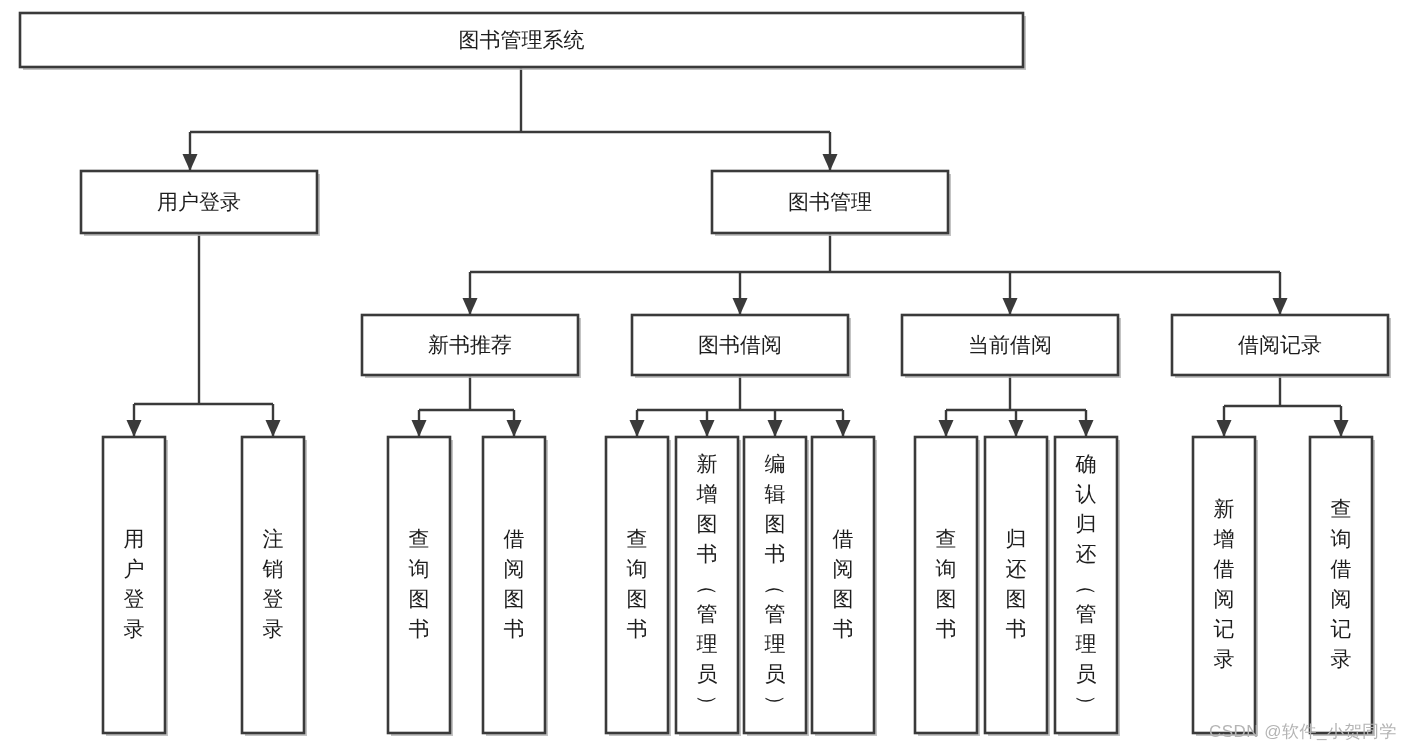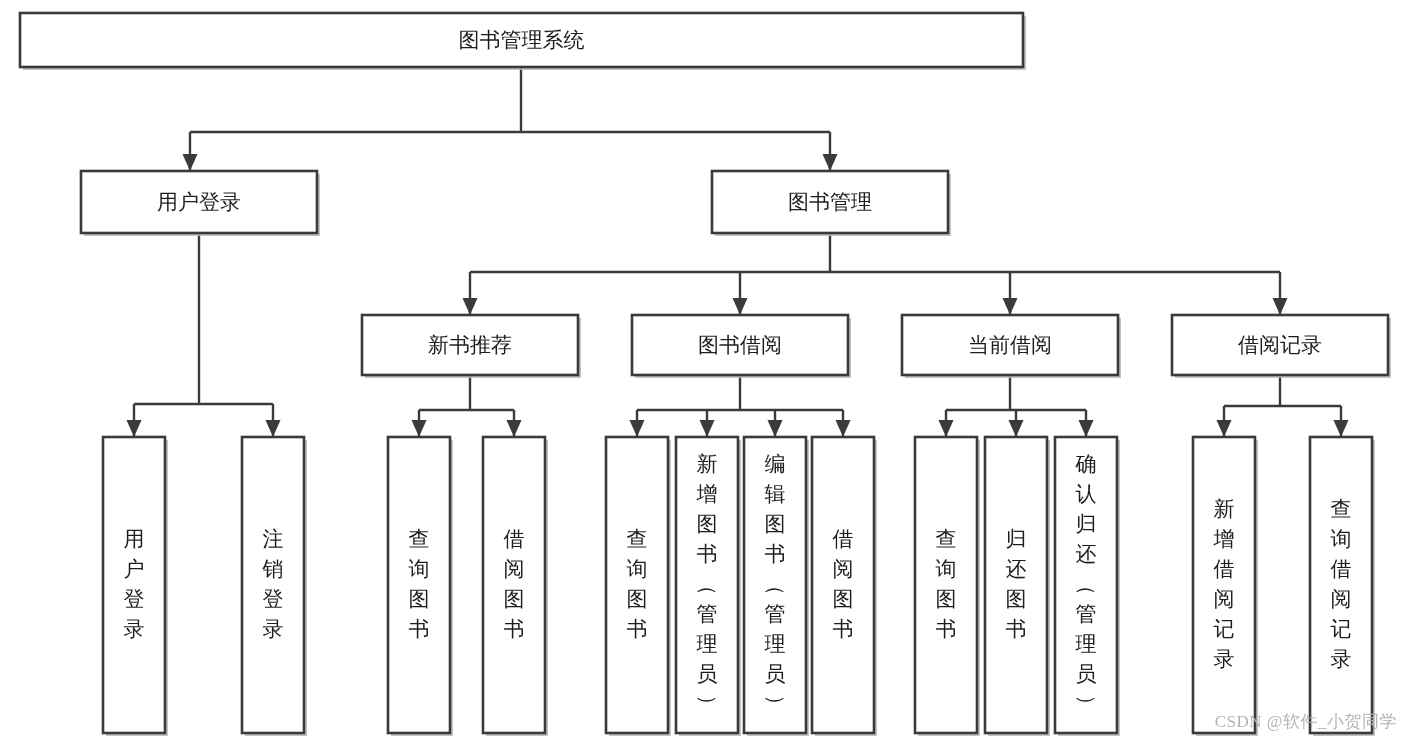--- a/index.html
+++ b/index.html
@@ -57,22 +57,22 @@
   .node-label-v-char {
     font-family: "DejaVu Sans", "Liberation Sans", sans-serif;
     font-size: 21px;
     fill: #1d1d1d;
     text-anchor: middle;
     dominant-baseline: middle;
   }
   .watermark-text {
     position: absolute;
     right: 8px;
-    bottom: 14px;
-    font-family: Liberation Serif, serif;
+    bottom: 4px;
+    font-family: Liberation Sans, sans-serif;
     font-size: 17px;
     color: #b4b4b4;
     letter-spacing: 0.5px;
     white-space: nowrap;
     user-select: none;
   }
 </style>
 </head>
 <body>
 

